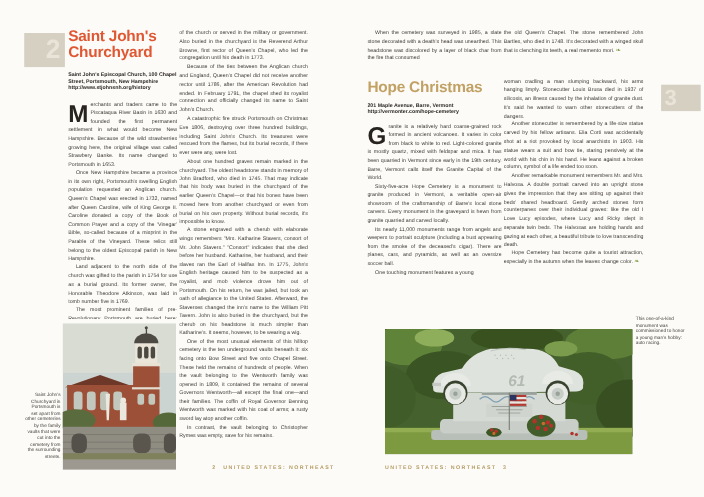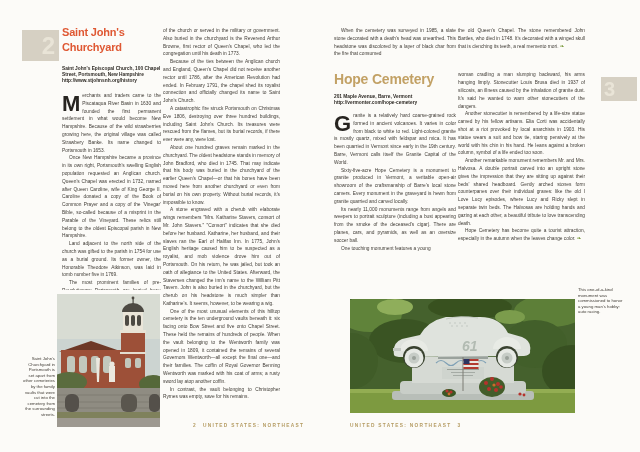--- a/index.html
+++ b/index.html
@@ -10,21 +10,21 @@
     -webkit-font-smoothing:antialiased;
   }
   .abs{position:absolute;}
   .tab{
     background:#d6d0c3;color:#e9e4d7;font-weight:bold;
     font-size:24px;display:flex;align-items:center;
   }
   .tab-left{justify-content:flex-end;padding-right:4px;}
   .tab-right{justify-content:flex-start;padding-left:3px;font-size:20px;}
   .title{
-    font-weight:bold;letter-spacing:-0.2px;line-height:14.5px;font-size:11px;
+    font-weight:bold;letter-spacing:-0.2px;line-height:14.5px;font-size:14px;
   }
   .title-left{color:#df5833;}
   .title-right{color:#c2a165;font-size:14px;}
   .address{
     font-weight:bold;font-size:4.8px;line-height:6.2px;color:#2e2a25;
   }
   .body-text{
     font-size:4.8px;line-height:7.8px;color:#3f3b35;text-align:justify;
   }
   .body-text p{margin:0;text-indent:7px;}
@@ -120,21 +120,21 @@
   <rect x="0" y="118" width="103" height="6" fill="#7f815c"></rect>
   <rect x="0" y="124" width="103" height="9" fill="#9d9890"></rect>
 </svg>
 
 <div class="abs footer" style="left:193px;top:423px;">
   <span class="pgnum" style="margin-left:0;">2</span><span>UNITED STATES: NORTHEAST</span>
 </div>
 
 <div class="abs body-text" style="left:334px;top:27px;width:122px;height:262px;overflow:hidden;">
   <p>When the cemetery was surveyed in 1985, a slate stone decorated with a death's head was unearthed. This headstone was discolored by a layer of black char from the fire that consumed</p>
-  <h1 class="title title-right" style="margin:14px 0 0 0;">Hope Cemetery</h1>
+  <h1 class="title title-right" style="margin:14px 0 0 0;">Hope Christmas</h1>
   <div class="address" style="margin-top:7px;text-align:left;text-indent:0;">
     <div>201 Maple Avenue, Barre, Vermont</div>
     <div>http://vermonter.com/hope-cemetery</div>
   </div>
   <div style="margin-top:6px;">
     <span class="dropcap">G</span>
     <p class="noindent">ranite is a relatively hard coarse-grained rock formed in ancient volcanoes. It varies in color from black to white to red. Light-colored granite is mostly quartz, mixed with feldspar and mica. It has been quarried in Vermont since early in the 19th century. Barre, Vermont calls itself the Granite Capital of the World.</p>
     <p>Sixty-five-acre Hope Cemetery is a monument to granite produced in Vermont, a veritable open-air showroom of the craftsmanship of Barre's local stone carvers. Every monument in the graveyard is hewn from granite quarried and carved locally.</p>
     <p>Its nearly 11,000 monuments range from angels and weepers to portrait sculpture (including a bust appearing from the smoke of the deceased's cigar). There are planes, cars, and pyramids, as well as an oversize soccer ball.</p>
     <p>One touching monument features a young</p>

